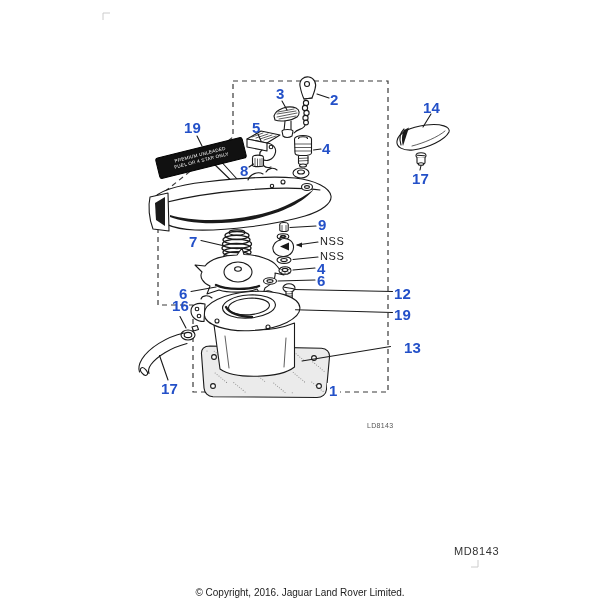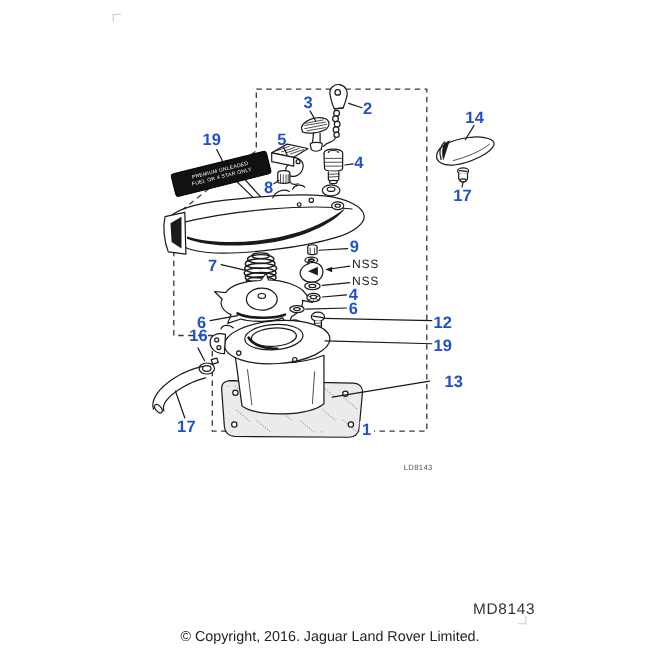--- a/index.html
+++ b/index.html
@@ -19,23 +19,23 @@
   .crop{stroke:var(--crop-mark,#ccc);fill:none;stroke-width:1;}
   .gsk{fill:var(--gasket-fill,#ebebeb);stroke:var(--line,#1a1a1a);stroke-width:1.1;}
   .stipple circle{fill:#8f8f8f;}
 
   
   .callout{position:absolute;color:var(--callout,#2350c8);font-weight:bold;
            font-size:15px;line-height:1;letter-spacing:0.2px;}
   .callout.bg{background:#fff;padding:0 2px;}
   .nss{position:absolute;color:#1d1d1d;font-size:11px;line-height:1;letter-spacing:0.6px;}
   .code-small{position:absolute;color:#555;font-size:7px;line-height:1;letter-spacing:0.3px;}
-  .figure-code{position:absolute;color:#333;font-size:14px;line-height:1;letter-spacing:0.6px;}
-  .copyright{position:absolute;left:50%;transform:translateX(-50%);top:572px;
-             color:#222;font-size:13px;line-height:1;white-space:nowrap;}
+  .figure-code{position:absolute;color:#333;font-size:11px;line-height:1;letter-spacing:0.6px;margin-left:24px;}
+  .copyright{position:absolute;left:50%;transform:translateX(-50%);top:588px;
+             color:#222;font-size:10px;line-height:1;white-space:nowrap;}
   .sticker{position:absolute;left:156px;top:147px;width:88px;height:20px;
            background:var(--sticker-bg,#111);border:1px solid #000;border-radius:3px;
            transform:rotate(-14deg);display:flex;flex-direction:column;
            align-items:center;justify-content:center;color:#fff;}
   .sticker .l{font-size:4.6px;line-height:1.3;letter-spacing:0.3px;white-space:nowrap;}
 </style>
 </head>
 <body>
 
 <div class="stage">

